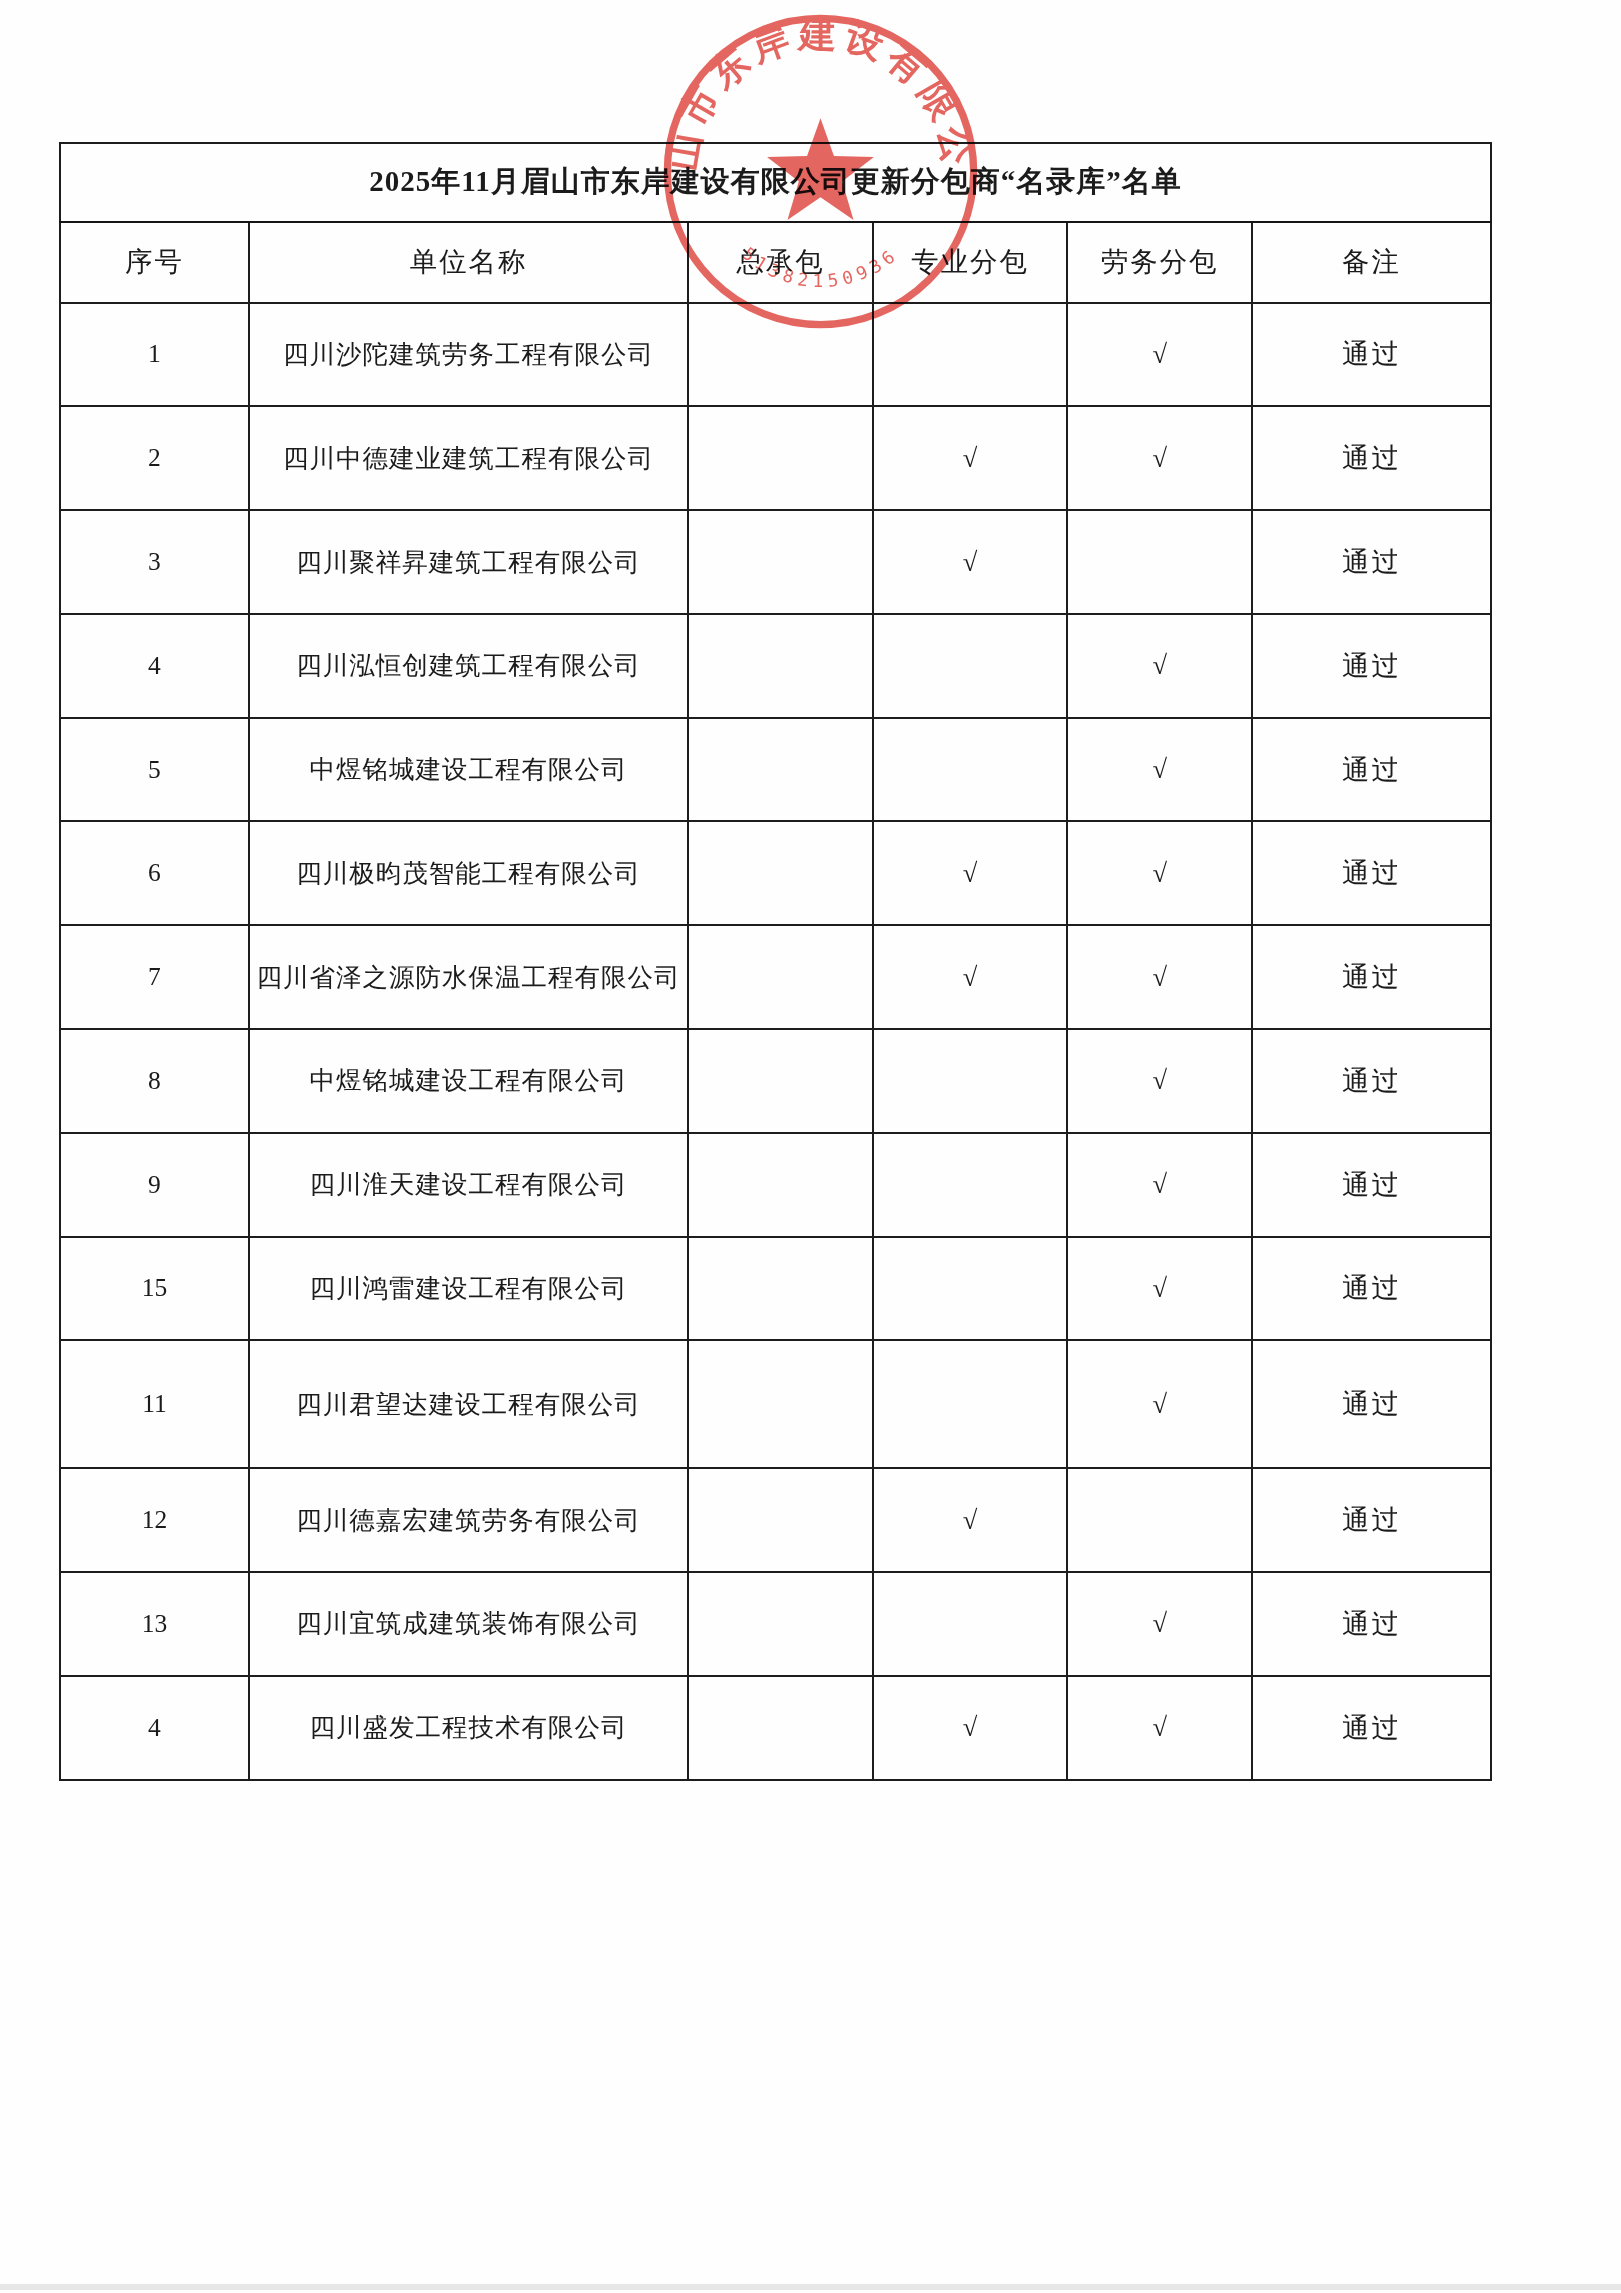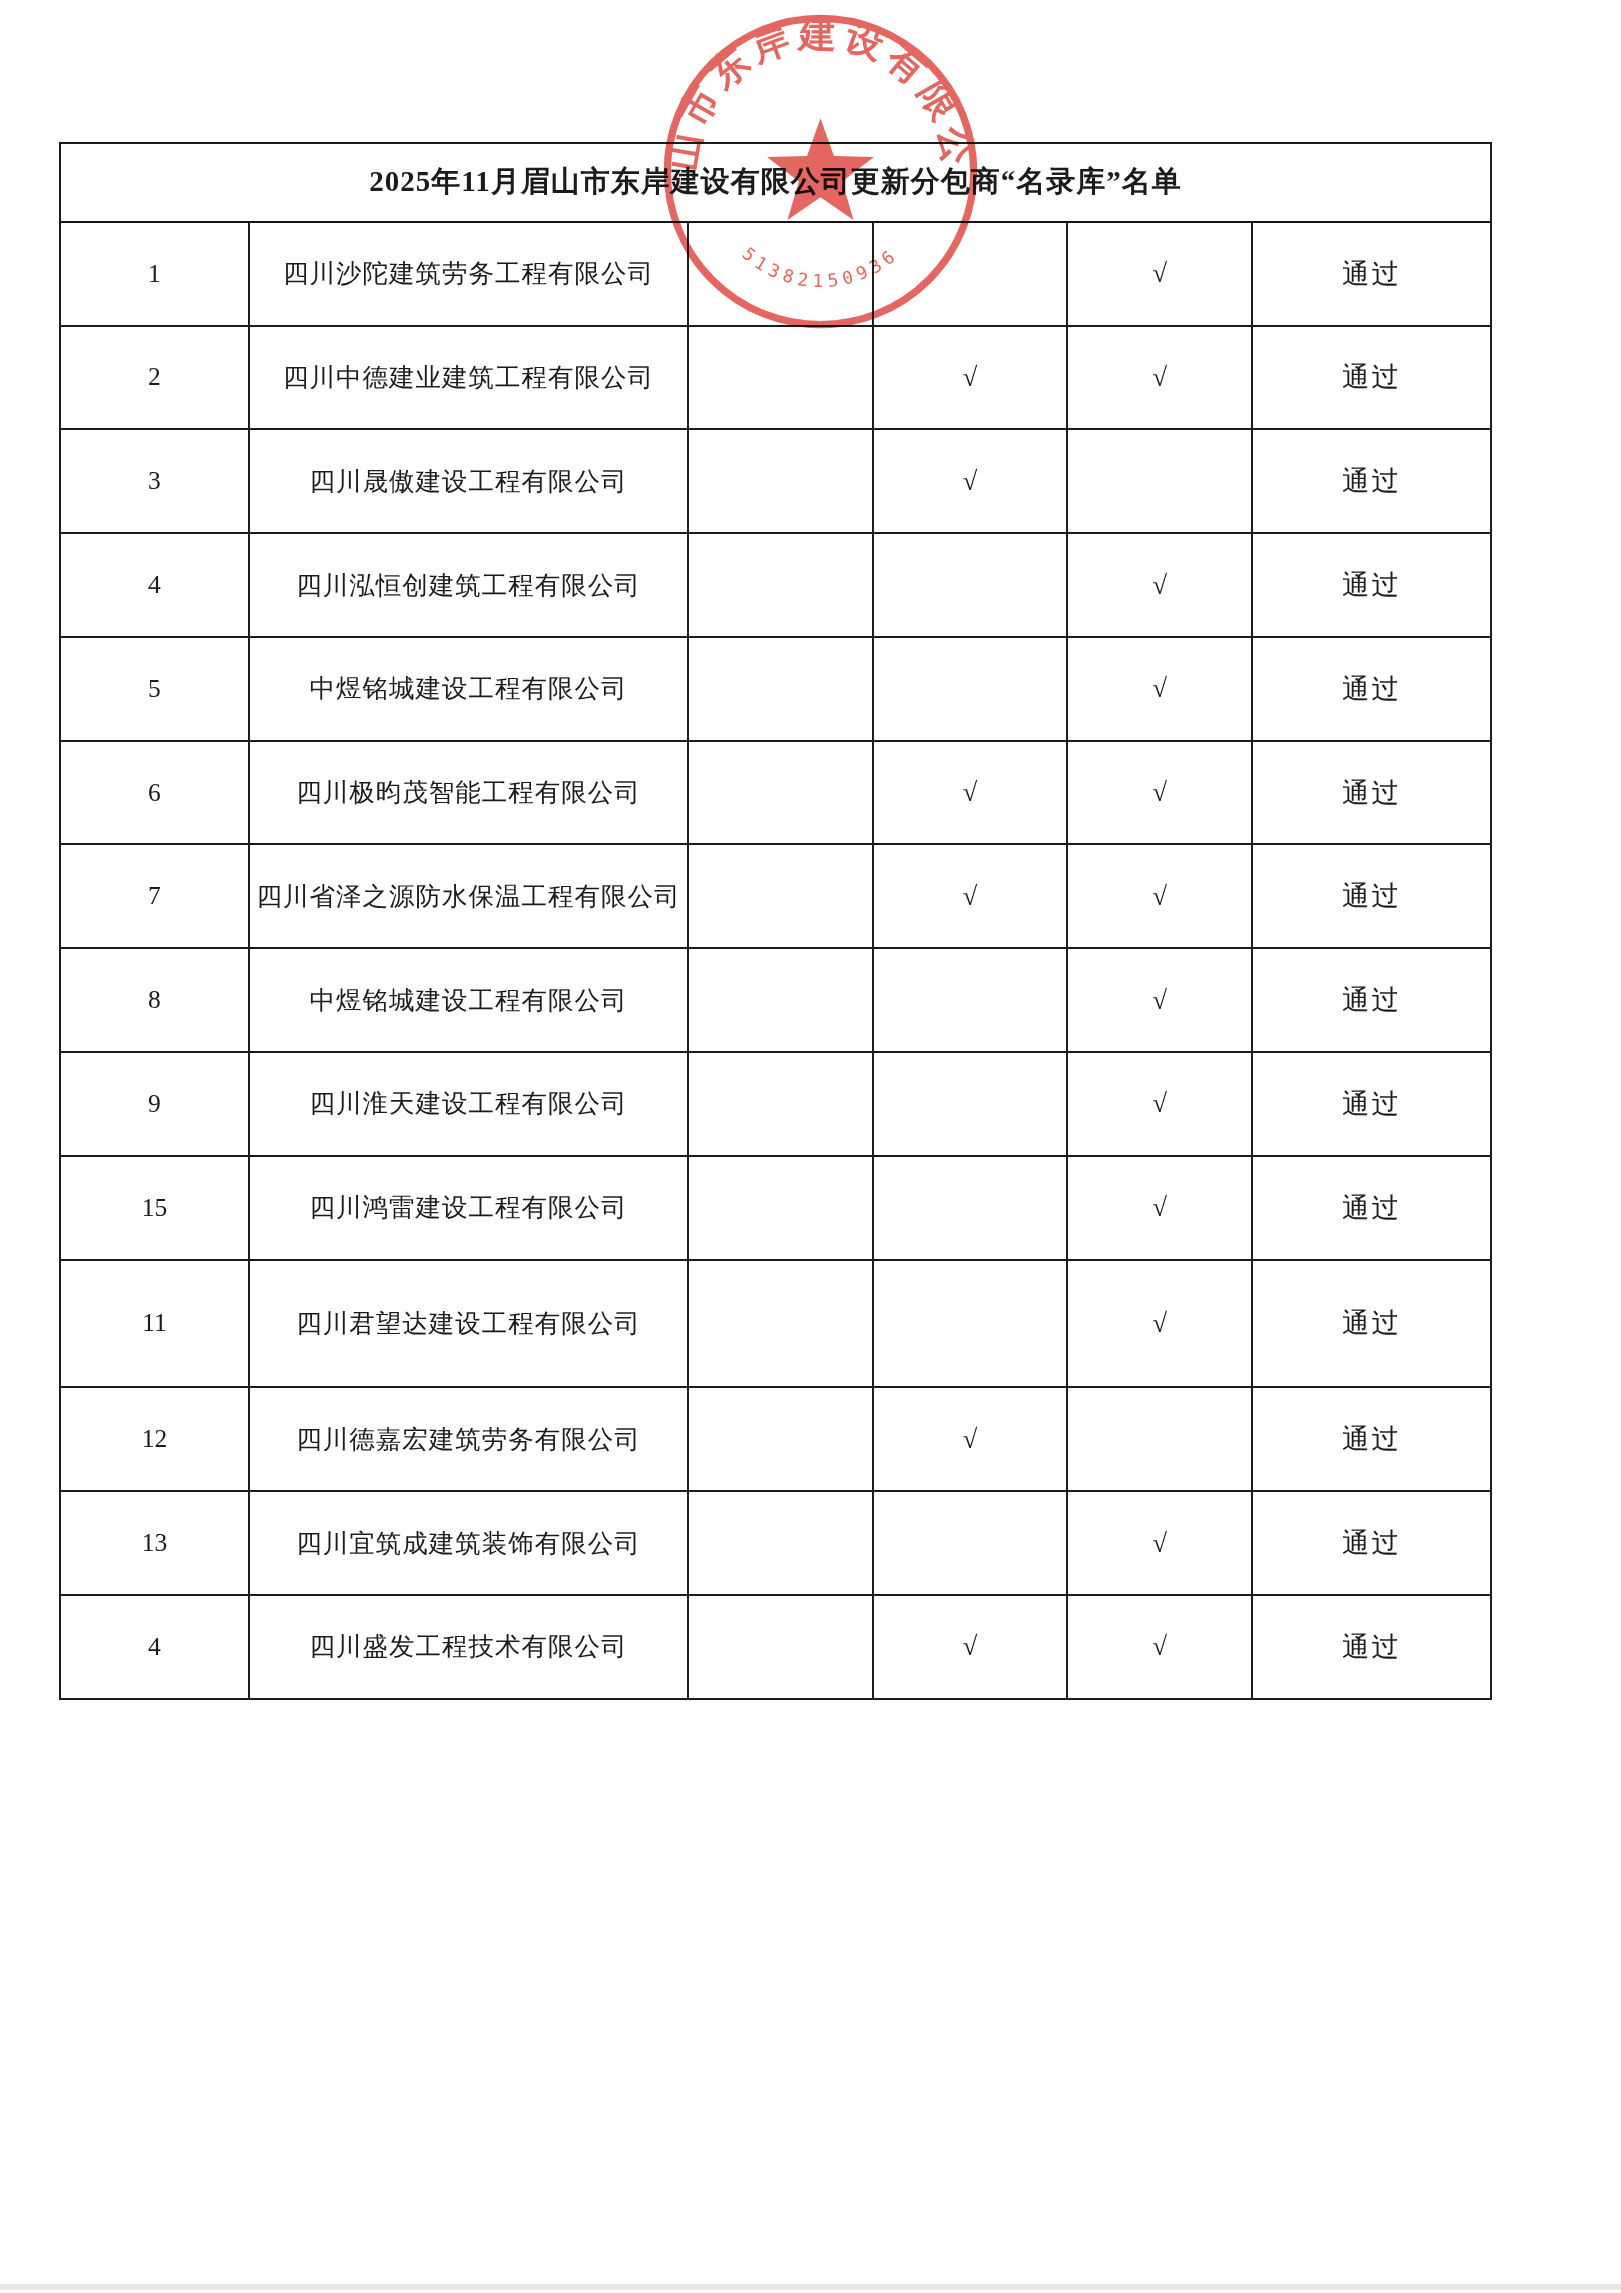--- a/index.html
+++ b/index.html
@@ -68,41 +68,49 @@
       <col style="width:30.7%">
       <col style="width:12.9%">
       <col style="width:13.6%">
       <col style="width:12.9%">
       <col style="width:16.7%">
     </colgroup>
     <thead>
       <tr class="title-row">
         <td colspan="6">2025年11月眉山市东岸建设有限公司更新分包商“名录库”名单</td>
       </tr>
+      <tr class="header-row">
+        <th>序号</th>
+        <th>单位名称</th>
+        <th>总承包</th>
+        <th>专业分包</th>
+        <th>劳务分包</th>
+        <th>备注</th>
+      </tr>
     </thead>
     <tbody>
         <tr>
           <td>1</td>
           <td class="name-cell">四川沙陀建筑劳务工程有限公司</td>
           <td class="mark-cell"></td>
           <td class="mark-cell"></td>
           <td class="mark-cell">√</td>
           <td class="remark-cell">通过</td>
         </tr>
         <tr>
           <td>2</td>
           <td class="name-cell">四川中德建业建筑工程有限公司</td>
           <td class="mark-cell"></td>
           <td class="mark-cell">√</td>
           <td class="mark-cell">√</td>
           <td class="remark-cell">通过</td>
         </tr>
         <tr>
           <td>3</td>
-          <td class="name-cell">四川晟傲建设工程有限公司</td>
+          <td class="name-cell">四川聚祥昇建筑工程有限公司</td>
           <td class="mark-cell"></td>
           <td class="mark-cell">√</td>
           <td class="mark-cell"></td>
           <td class="remark-cell">通过</td>
         </tr>
         <tr>
           <td>4</td>
           <td class="name-cell">四川泓恒创建筑工程有限公司</td>
           <td class="mark-cell"></td>
           <td class="mark-cell"></td>

